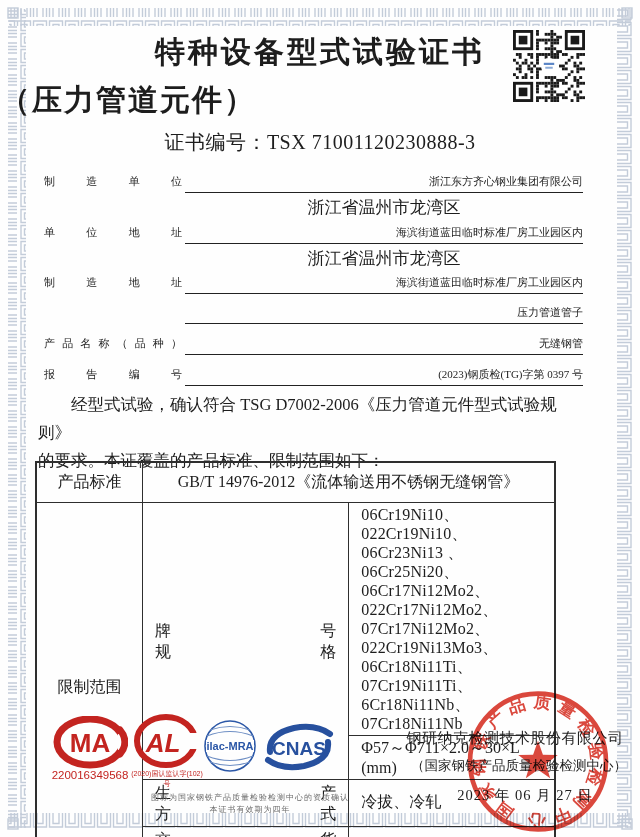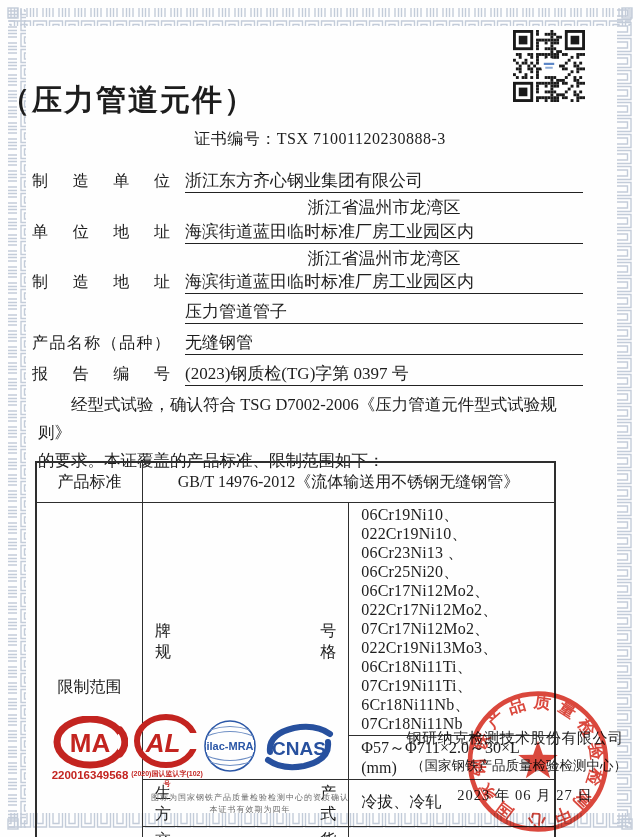--- a/index.html
+++ b/index.html
@@ -3,39 +3,39 @@
 <meta charset="utf-8">
 <style>
   html,body{margin:0;padding:0;}
   body{width:640px;height:837px;background:#ffffff;font-family:"Liberation Serif","DejaVu Serif",serif;color:#1d1d1d;}
   #page{position:relative;width:640px;height:837px;overflow:hidden;background:#fefefe;}
   .abs{position:absolute;}
   .ctr{text-align:center;}
   
   .title{left:0;right:0;top:32px;font-size:30px;font-weight:bold;letter-spacing:3px;text-align:center;}
   .subtitle{left:0;right:0;top:80px;font-size:30px;font-weight:bold;letter-spacing:2px;text-align:left;}
-  .certline{left:0;right:0;top:129px;font-size:16px;text-align:center;letter-spacing:.5px;}
+  .certline{left:0;right:0;top:129px;font-size:20px;text-align:center;letter-spacing:.5px;}
   
-  .flabel{left:32px;width:138px;font-size:16px;text-align:justify;text-align-last:justify;height:22px;line-height:22px;}
-  .fval{left:185px;width:398px;height:22px;line-height:22px;font-size:17px;text-align:left;border-bottom:1.6px solid #222;}
+  .flabel{left:44px;width:138px;font-size:11px;text-align:justify;text-align-last:justify;height:22px;line-height:22px;}
+  .fval{left:185px;width:398px;height:22px;line-height:22px;font-size:11px;text-align:right;border-bottom:1.6px solid #222;}
   .fpre{left:185px;width:398px;height:22px;line-height:22px;font-size:17px;text-align:center;}
   .statement{left:38px;width:550px;font-size:16.5px;line-height:28px;}
   .ind{text-indent:2em;}
   
   table.lim{border-collapse:collapse;table-layout:fixed;width:521px;}
   table.lim td{border:1.5px solid #2e2e2e;padding:2px 12px;font-size:16px;vertical-align:middle;}
   table.lim{border:2px solid #2e2e2e;}
   td.c1{width:81px;text-align:center;}
   td.c2{width:52px;text-align:center;padding:2px 8px;}
   .vjust{text-align:justify;text-align-last:justify;font-size:16px;line-height:21px;}
   td.grades{font-size:15px;line-height:19px;padding:4px 10px;letter-spacing:.2px;}
   td.dims{font-size:15.5px;padding:3px 10px;}
   td.plain{font-size:16px;padding:3px 10px;font-family:Liberation Serif, serif;}
   
-  .lognum{color:#c32420;font-weight:bold;font-family:"Liberation Sans",sans-serif;}
+  .lognum{color:#c32420;font-weight:normal;font-family:"Liberation Sans",sans-serif;}
   .accred{font-family:"Liberation Sans",sans-serif;font-weight:bold;color:#2b2b2b;font-size:9px;line-height:11.5px;}
   .company{font-size:15px;letter-spacing:.5px;}
   .centername{font-size:13.5px;}
   .dateline{font-size:14.5px;letter-spacing:1px;}
   .note{color:#6b6b6b;font-size:8px;letter-spacing:1px;font-family:"Liberation Sans",sans-serif;text-align:center;margin-top:8px;}
   .stamp{mix-blend-mode:multiply;opacity:.92;}
 </style>
 </head>
 <body>
 
@@ -53,20 +53,21 @@
     <rect x="9" y="8" width="622" height="18" fill="url(#mh)"></rect>
     <rect x="9" y="811" width="622" height="18" fill="url(#mh)" transform="rotate(180 320 820)"></rect>
     <rect x="8" y="9" width="18" height="819" fill="url(#mv)"></rect>
     <rect x="614" y="9" width="18" height="819" fill="url(#mv)" transform="rotate(180 623 418.5)"></rect>
     <rect x="8" y="8" width="10" height="10" fill="none" stroke="#c3ccd9" stroke-width="1.4"></rect>
     <rect x="622" y="8" width="10" height="10" fill="none" stroke="#c3ccd9" stroke-width="1.4"></rect>
     <rect x="8" y="819" width="10" height="10" fill="none" stroke="#c3ccd9" stroke-width="1.4"></rect>
     <rect x="622" y="819" width="10" height="10" fill="none" stroke="#c3ccd9" stroke-width="1.4"></rect>
   </svg>
 
+  <div class="abs title">特种设备型式试验证书</div>
   <div class="abs subtitle">（压力管道元件）</div>
   <div class="abs certline">
     <span>证书编号：</span><span>TSX 71001120230888-3</span>
   </div>
 
   <svg class="abs" style="left:513;top:30px;left:513px" width="72" height="72" viewBox="0 0 72.5 72.5">
     <rect x="0" y="0" width="72.5" height="72.5" fill="#ffffff"></rect>
     <g fill="#1a1a1a" id="qr-modules">
         <rect x="23.2" y="0.0" width="2.9" height="2.9"></rect>
         <rect x="37.7" y="0.0" width="2.9" height="2.9"></rect>

